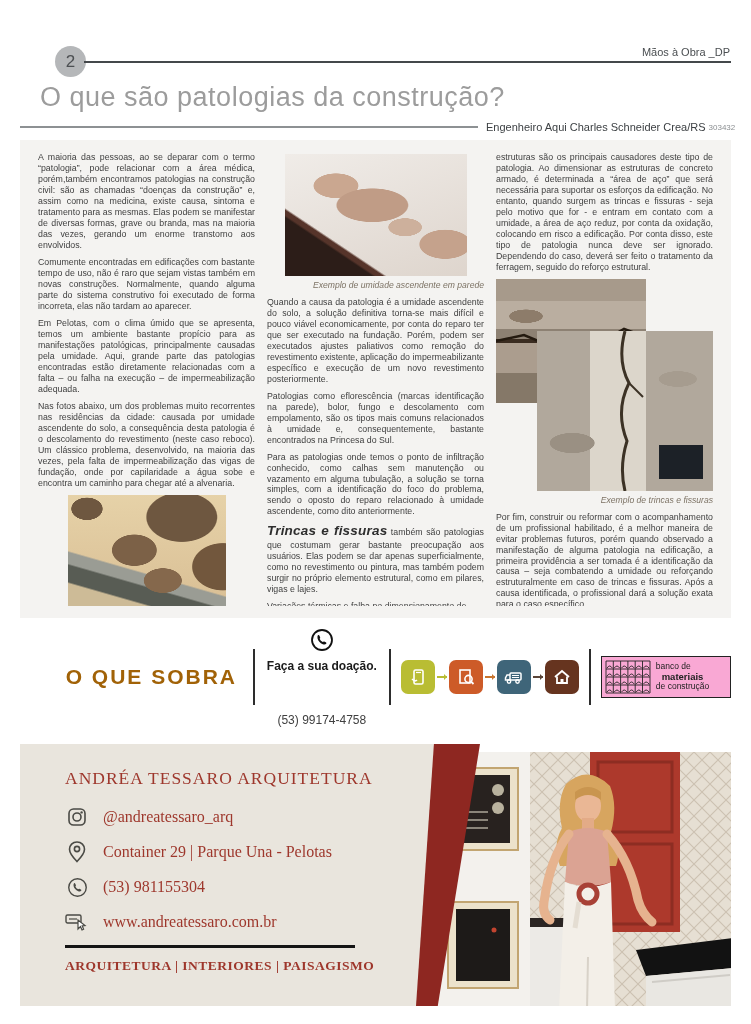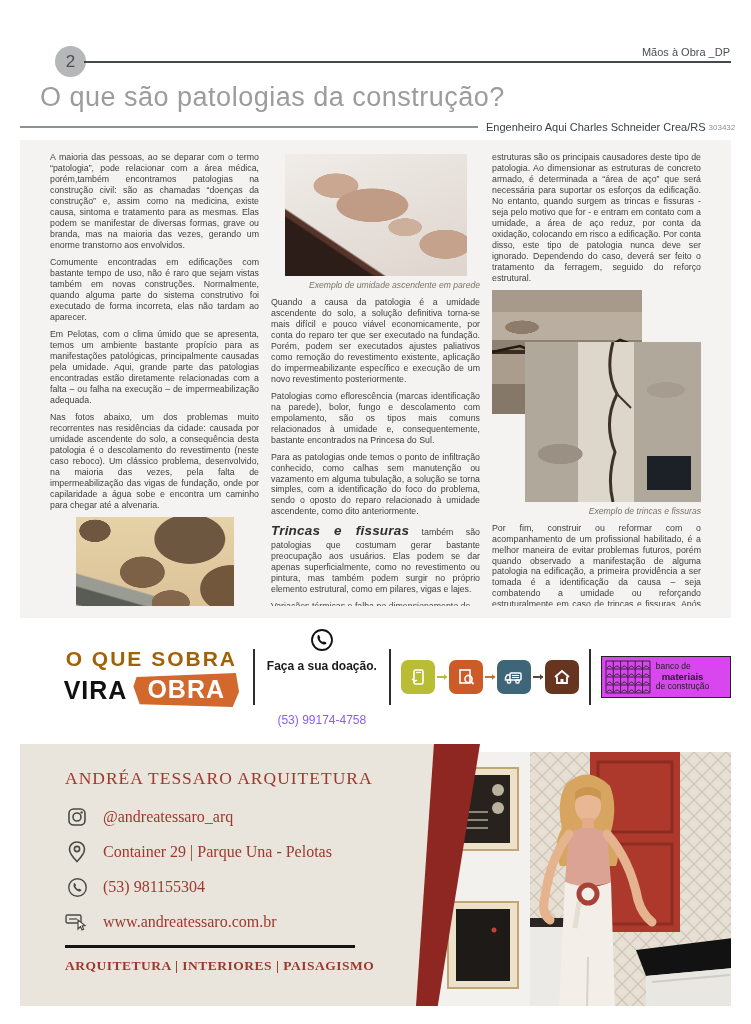--- a/index.html
+++ b/index.html
@@ -13,21 +13,21 @@
   .hdr-edition{position:absolute;right:21px;top:46px;font-size:11px;color:#4a4e51;padding-left:16px;}
 
   .page-title{position:absolute;left:40px;top:82px;font-size:27px;letter-spacing:0.5px;color:#9c9c9c;}
   .byline-row{position:absolute;left:20px;top:121px;width:711px;display:flex;align-items:center;}
   .byline-line{flex:0 0 458px;height:2px;background:#8d9193;margin-right:8px;}
   .byline-text{font-size:11px;color:#3d4144;white-space:nowrap;}
   .byline-num{font-size:8px;color:#8b8f92;margin-left:3px;}
 
   
   .article{position:absolute;left:20px;top:140px;width:711px;height:478px;background:#f4f3f1;
-           display:flex;gap:12px;padding:12px 30px;box-sizing:border-box;}
+           display:flex;gap:12px;padding:12px 18px;box-sizing:border-box;}
   .col{flex:1;min-width:0;font-size:8.8px;line-height:1.25;color:#3e3e3e;text-align:justify;overflow:hidden;}
   .col p{margin:0 0 6px 0;}
   .caption{font-style:italic;color:#7c7264;font-size:8.6px;text-align:right;margin:4px 0 6px;}
   .subhead-para b{font-size:13.5px;font-style:italic;color:#2e2e2e;letter-spacing:0.2px;}
 
   figure{margin:0;}
   .fig1{width:158px;height:138px;margin:4px auto 0;position:relative;
     background:
       radial-gradient(60px 42px at 72% 16%, #6e5740 0 58%, transparent 60%),
       radial-gradient(52px 40px at 98% 52%, #72573d 0 58%, transparent 60%),
@@ -73,28 +73,28 @@
   .banner{position:absolute;left:20px;top:632px;width:711px;height:90px;background:#fff;
           display:flex;align-items:center;}
   .ban-logo{margin-left:30px;width:212px;text-align:center;}
   .ban-l1{font-size:21px;letter-spacing:2px;color:#a16207;font-weight:600;}
   .ban-l2{font-size:25px;font-weight:bold;color:#111;letter-spacing:1px;display:flex;align-items:center;justify-content:center;margin-top:2px;}
   .brush{display:inline-block;background:#d2682c;color:#fff;padding:2px 14px 3px;margin-left:6px;
          clip-path:polygon(3% 12%,97% 0,100% 55%,94% 100%,6% 92%,0 40%);}
   .vdiv{width:2px;height:56px;background:#2d2d2d;}
   .ban-wa{width:128px;text-align:center;margin:0 6px;}
   .ban-wa .cta{font-size:12px;font-weight:bold;color:#1c1c1c;margin-top:3px;}
-  .ban-wa .phone{font-size:12px;color:#8b5cf6;margin-top:40px;}
+  .ban-wa .phone{font-size:12px;color:#404040;margin-top:40px;}
   .steps{display:flex;align-items:center;margin:0 10px;width:180px;justify-content:center;}
   .step{width:34px;height:34px;border-radius:7px;display:flex;align-items:center;justify-content:center;flex:none;}
   .arrow{flex:none;width:10px;border-top:2px dashed #c8742e;margin:0 2px;position:relative;}
   .arrow::after{content:"";position:absolute;right:-3px;top:-4px;border:3px solid transparent;border-left-color:#c8742e;}
   .arrow.a1{border-top-color:#b9bd33;} .arrow.a1::after{border-left-color:#b9bd33;}
   .arrow.a3{border-top-color:#5a4538;} .arrow.a3::after{border-left-color:#5a4538;}
-  .banco{margin-left:10px;border:1.5px solid #222;width:134px;height:40px;display:flex;align-items:center;background:#d946ef;}
+  .banco{margin-left:10px;border:1.5px solid #222;width:134px;height:40px;display:flex;align-items:center;background:#f9a8d4;}
   .banco-text{font-size:8.5px;line-height:1.15;color:#222;margin-left:5px;}
   .banco-text .bold{font-weight:bold;font-size:9.5px;text-align:center;}
 
   
   .ad{position:absolute;left:20px;top:744px;width:711px;height:262px;}
   .ad-beige{position:absolute;left:0;top:0;width:428px;height:100%;background:#e9e5dd;}
   .ad-photo{position:absolute;left:418px;top:8px;right:0;bottom:0;overflow:hidden;}
   .ad-band{position:absolute;left:396px;top:0;width:64px;height:100%;background:#8e2721;
            clip-path:polygon(28% 0,100% 0,34% 100%,0 100%);z-index:3;}
   .ad-content{position:absolute;left:45px;top:24px;width:340px;z-index:4;
@@ -171,24 +171,20 @@
       <p>Por fim, construir ou reformar com o acompanhamento de um profissional habilitado, é a melhor maneira de evitar problemas futuros, porém quando observado a manifestação de alguma patologia na edificação, a primeira providência a ser tomada é a identificação da causa – seja combatendo a umidade ou reforçando estruturalmente em caso de trincas e fissuras. Após a causa identificada, o profissional dará a solução exata para o caso específico.</p>
     </div>
   </div>
 
   <div class="brick brick1"></div>
   <div class="brick brick2"></div>
 
   <div class="banner">
     <div class="ban-logo">
       <div class="ban-l1">O QUE SOBRA</div>
-      <div class="ban-l2">
-        <span>VIRA</span>
-        <span class="brush">OBRA</span>
-      </div>
     </div>
     <div class="vdiv"></div>
     <div class="ban-wa">
       <svg width="24" height="24" viewBox="0 0 24 24">
         <circle cx="12" cy="12" r="10" fill="none" stroke="#111" stroke-width="1.8"></circle>
         <path d="M8 7 Q9 6.5 9.6 8 L10.2 9.5 Q10.4 10.2 9.6 10.8 Q10.5 13 12.8 14 Q13.6 13.2 14.2 13.5 L15.8 14.2 Q17 14.8 16.2 15.8 Q15 17.2 12.8 16.2 Q8.5 14.3 7.5 10.2 Q7.2 8 8 7Z" fill="#111"></path>
       </svg>
       <div class="cta">Faça a sua doação.</div>
       <div class="phone">(53) 99174-4758</div>
     </div>

